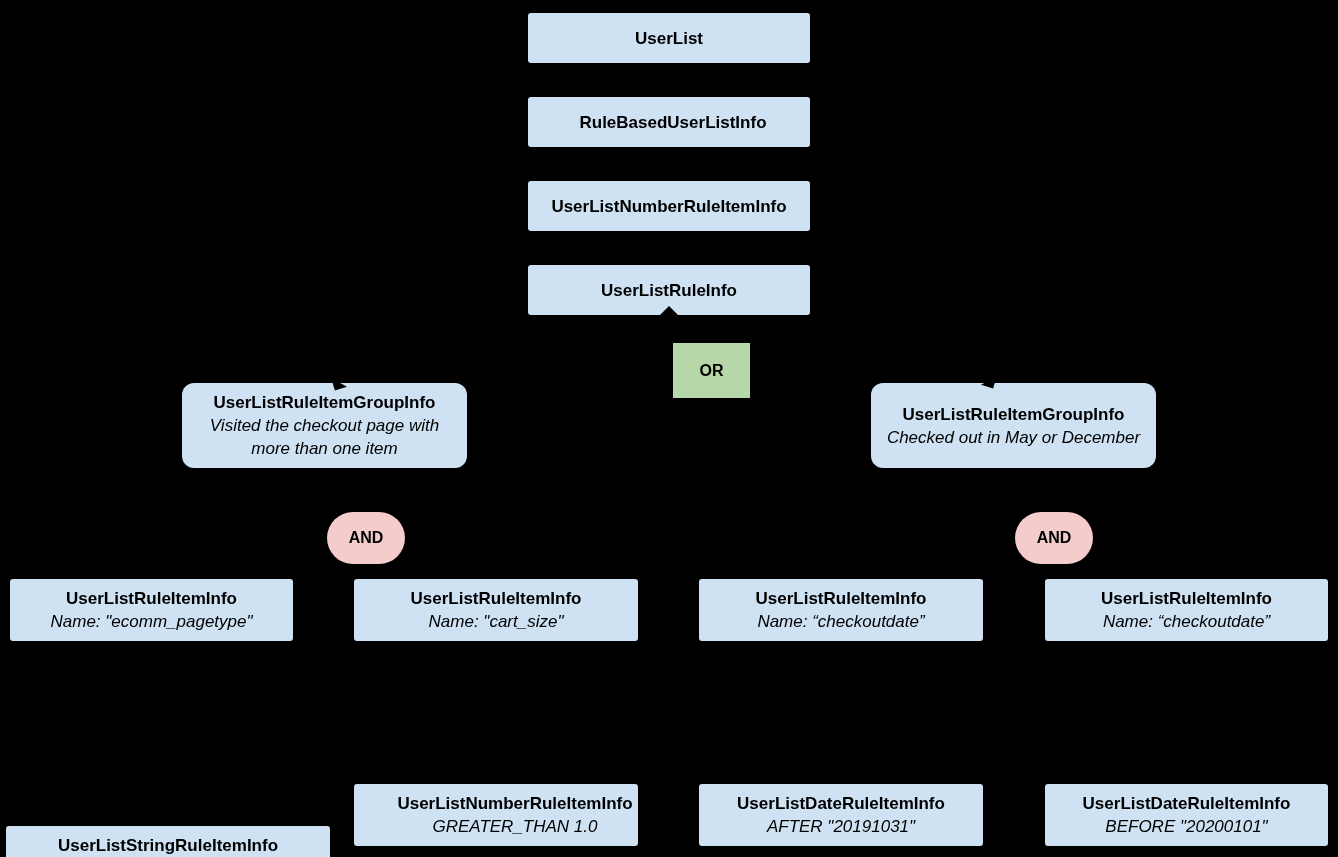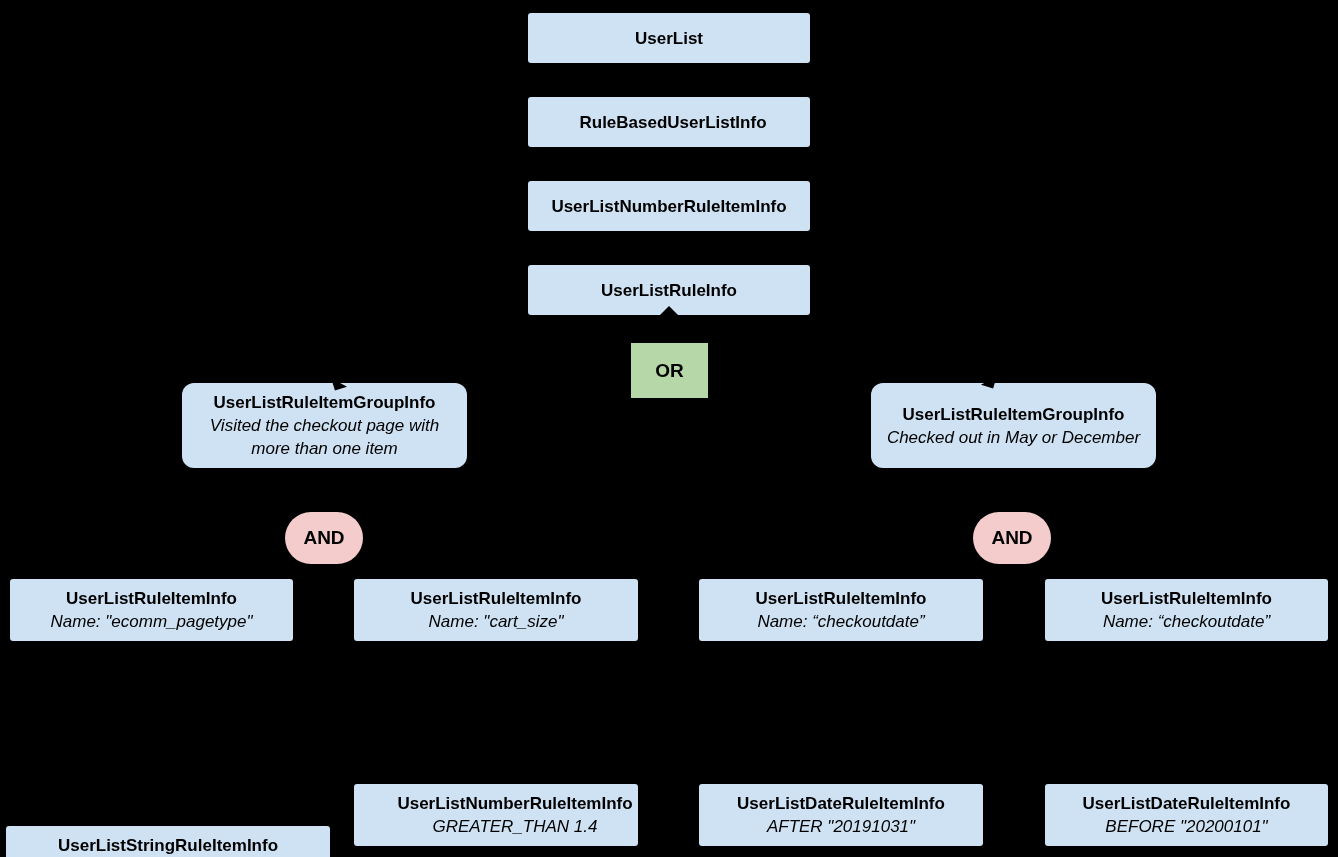--- a/index.html
+++ b/index.html
@@ -39,22 +39,23 @@
   }
   .group {
     border-radius: 12px;
   }
   .op {
     position: absolute;
     display: flex;
     align-items: center;
     justify-content: center;
     font-weight: bold;
-    font-size: 19px;
+    font-size: 16px;
     text-align: center;
+    margin-left: 42px;
   }
   .op-or  { background: #b6d7a8; }
   .op-and { background: #f4cccc; border-radius: 26px; }
   .arrowhead {
     position: absolute;
     width: 0;
     height: 0;
     border-left: 9px solid transparent;
     border-right: 9px solid transparent;
   }
@@ -128,21 +129,21 @@
     <span class="desc">Name: “checkoutdate”</span>
   </div>
 
   <div class="node" style="left:6px; top:784px; width:324px; height:62px;margin-top:42px;">
     <span class="title">UserListStringRuleItemInfo</span>
     <span class="desc">EQUALS "checkout"</span>
   </div>
 
   <div class="node" style="left:354px; top:784px; width:284px; height:62px;padding-left:46px;">
     <span class="title">UserListNumberRuleItemInfo</span>
-    <span class="desc">GREATER_THAN 1.4</span>
+    <span class="desc">GREATER_THAN 1.0</span>
   </div>
 
   <div class="node" style="left:699px; top:784px; width:284px; height:62px;">
     <span class="title">UserListDateRuleItemInfo</span>
     <span class="desc">AFTER "20191031"</span>
   </div>
 
   <div class="node" style="left:1045px; top:784px; width:283px; height:62px;">
     <span class="title">UserListDateRuleItemInfo</span>
     <span class="desc">BEFORE "20200101"</span>

